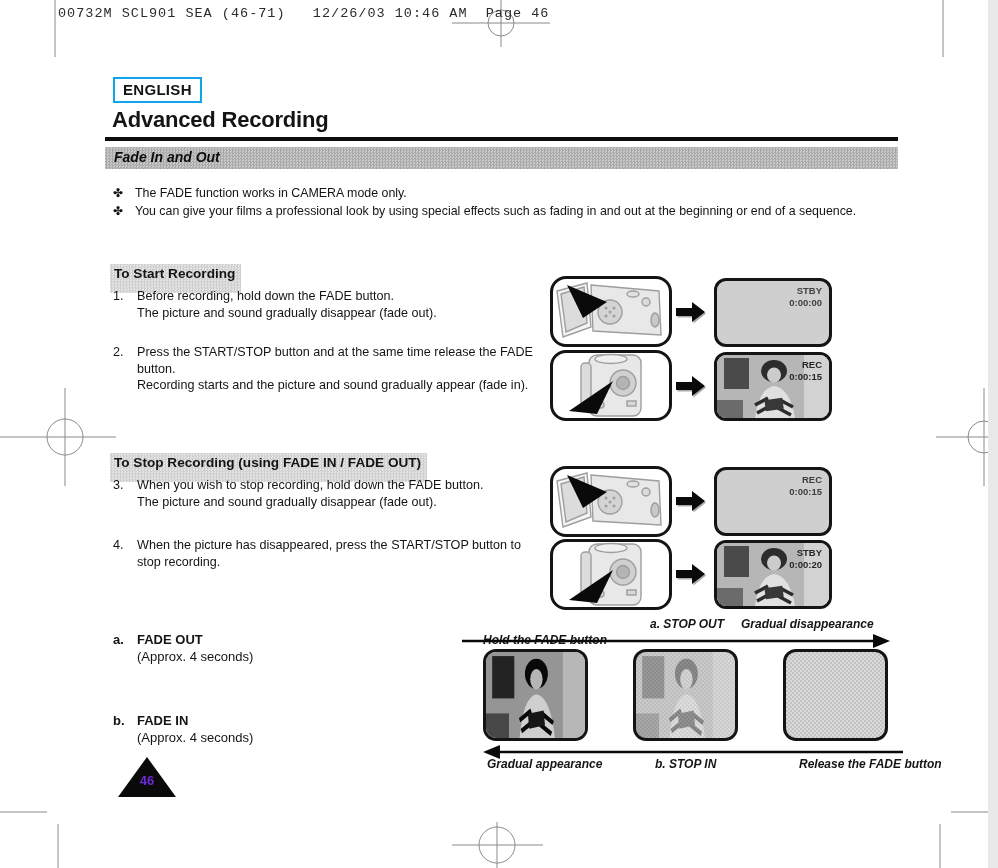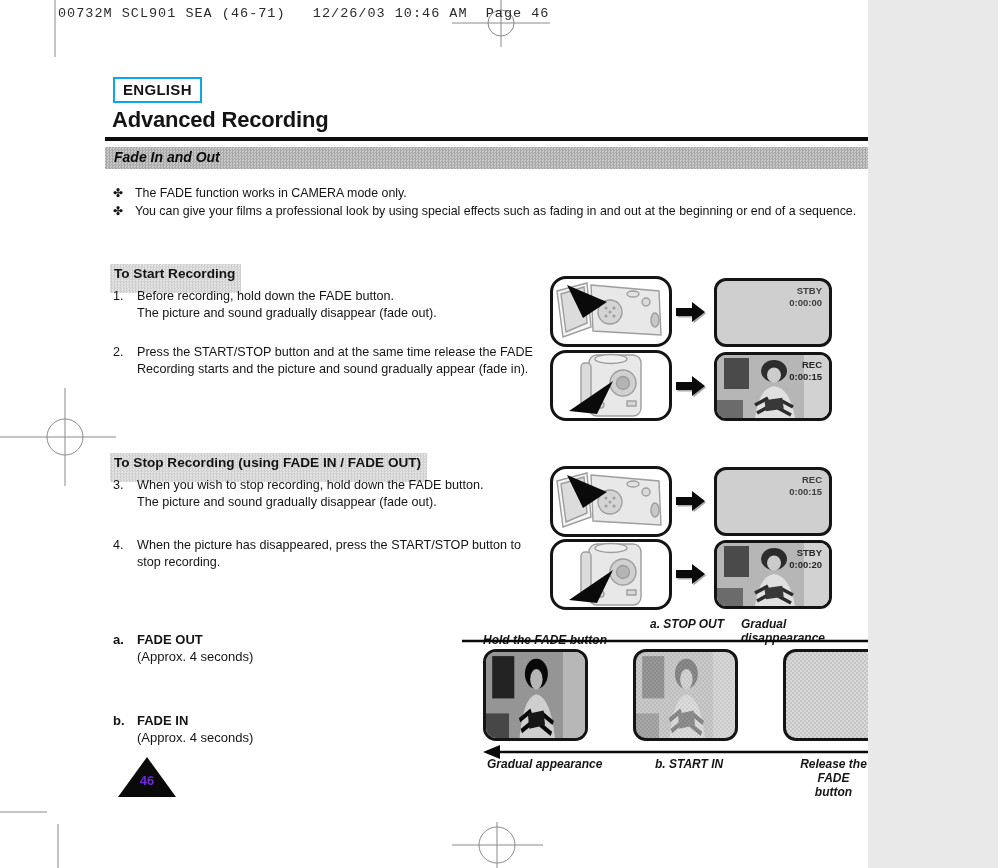--- a/index.html
+++ b/index.html
@@ -1,19 +1,19 @@
 <!DOCTYPE html>
 <html><head>
 <meta charset="utf-8">
 <style>
   * { margin: 0; padding: 0; box-sizing: border-box; }
   html, body { background: #e9e9e9; }
   #page {
     position: relative;
-    width: 868px;
+    width: 988px;
     height: 868px;
     background: #ffffff;
     font-family: "Liberation Sans", sans-serif;
     color: #141414;
     overflow: hidden;
   }
   
   #cropmarks { position: absolute; left: 0; top: 0; width: 998px; height: 868px; pointer-events: none; }
 
   
@@ -162,20 +162,21 @@
     <span>
       <div>Before recording, hold down the FADE button.</div>
       <div>The picture and sound gradually disappear (fade out).</div>
     </span>
   </div>
 
   <div class="step" style="top:344px;">
     <span class="step-num">2.</span>
     <span>
       <div>Press the START/STOP button and at the same time release the FADE</div>
+      <div>button.</div>
       <div>Recording starts and the picture and sound gradually appear (fade in).</div>
     </span>
   </div>
 
   <div class="subhead dither-light" style="top:453px;">To Stop Recording (using FADE IN / FADE OUT)</div>
 
   <div class="step" style="top:477px;">
     <span class="step-num">3.</span>
     <span>
       <div>When you wish to stop recording, hold down the FADE button.</div>
@@ -393,19 +394,19 @@
   </div>
 
   <div class="tl-frame dither-screen" style="left:783px;"></div>
 
   <svg class="tl-arrow" style="left:483px; top:744px;" width="420" height="16">
     <line x1="14" y1="8" x2="420" y2="8" stroke="#0a0a0a" stroke-width="2.6"></line>
     <polygon points="17,1 0,8 17,15" fill="#0a0a0a"></polygon>
   </svg>
 
   <div class="tl-label" style="left:487px; top:757px;">Gradual appearance</div>
-  <div class="tl-label" style="left:655px; top:757px;">b. START IN</div>
+  <div class="tl-label" style="left:655px; top:757px;">b. STOP IN</div>
   <div class="tl-label" style="left:799px; top:757px;text-align:center;">Release the FADE button</div>
 
   <div class="page-tri"></div>
   <div class="page-num">46</div>
 
 </div>
 
 </body></html>

